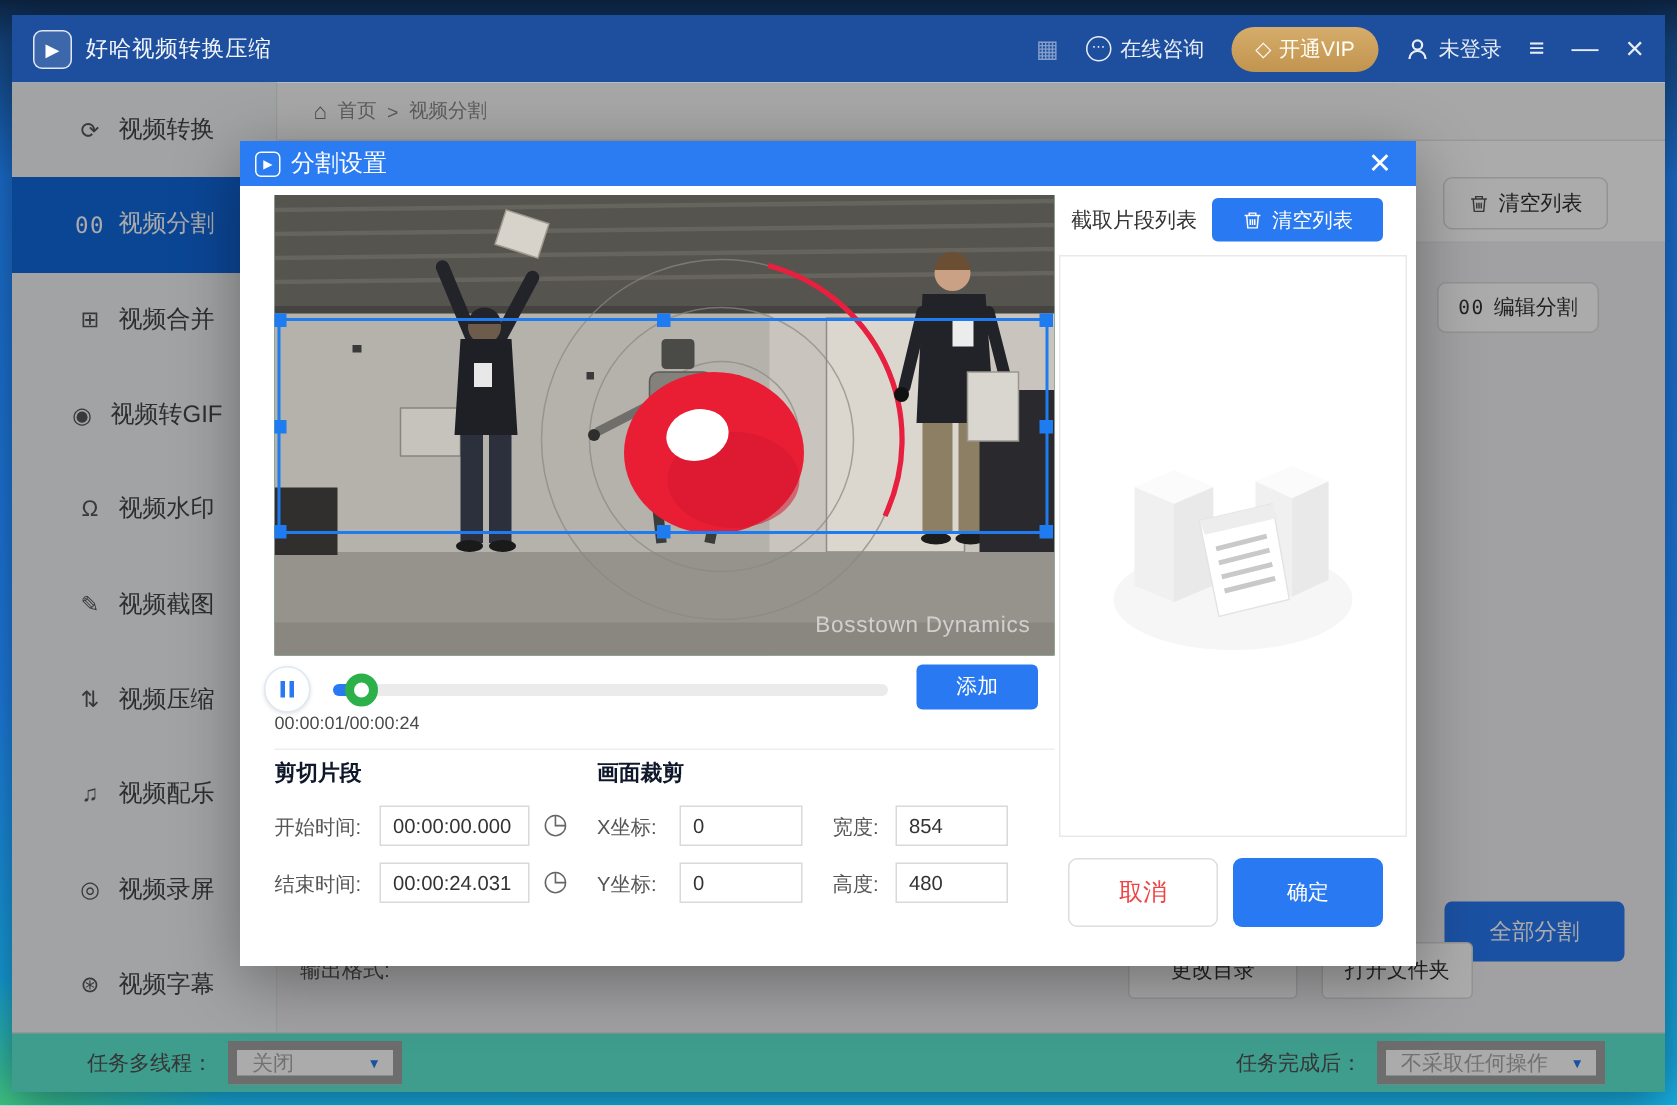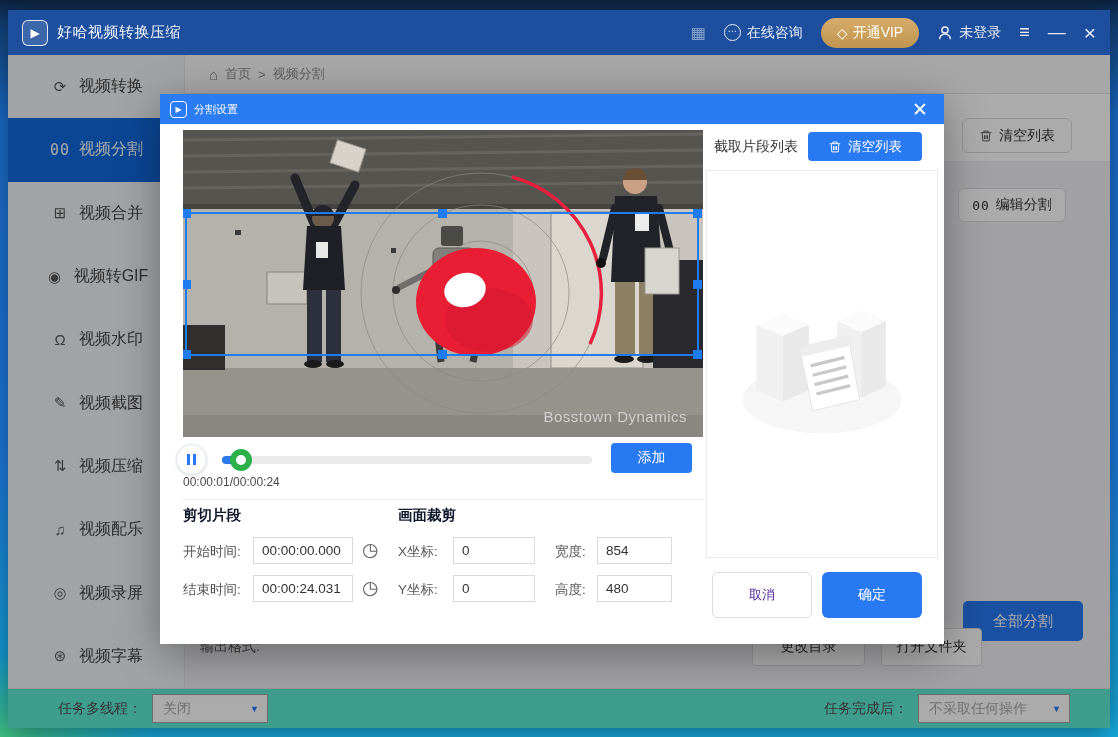--- a/index.html
+++ b/index.html
@@ -62,37 +62,37 @@
   .chg-dir { position:absolute; left:567px; top:0; width:113px; height:38px; border-radius:4px; }
   .open-folder { position:absolute; left:696px; top:0; width:101px; height:38px; border-radius:4px; }
   .split-all-btn { position:absolute; left:778px; top:546px; width:120px; height:40px;
     background:#2979f2; border:none; border-radius:5px; color:#fff; font-size:15px; cursor:pointer; }
 
   
   .bottom-bar { position:absolute; left:0; right:0; bottom:0; height:40px; background:#5eead4;
     border-top:1px solid #e0e0e0; display:flex; align-items:center; padding:0 40px 0 50px;
     font-size:14px; color:#4f4f4f; }
   .dd { display:inline-flex; align-items:center; justify-content:space-between; background:#fff;
-    border:1px solid #a3a3a3; height:29px; padding:0 8px 0 10px; font-size:14px; color:#a9a9a9; cursor:pointer; }
+    border:6px solid #a3a3a3; height:29px; padding:0 8px 0 10px; font-size:14px; color:#a9a9a9; cursor:pointer; }
   .dd .caret { font-size:9px; color:#2979f2; margin-left:10px; }
   .dd-left { width:116px; margin-left:10px; }
   .dd-right { width:152px; margin-left:10px; }
   .after-group { margin-left:auto; display:flex; align-items:center; }
 
   
   .dim { position:absolute; left:0; top:45px; right:0; bottom:0; background:rgba(0,0,0,.33); z-index:40; }
 
   
   .modal { position:absolute; left:160px; top:94px; width:784px; height:550px; background:#fff;
     z-index:100; box-shadow:0 10px 40px rgba(0,0,0,.35); }
   .modal-header { position:absolute; left:0; top:0; right:0; height:30px; background:#2b7bf3;
     display:flex; align-items:center; padding:0 10px; color:#fff; }
   .modal-logo { width:17px; height:17px; border:1.4px solid #fff; border-radius:4px;
     display:flex; align-items:center; justify-content:center; font-size:8px; margin-right:7px; }
-  .modal-title { font-size:11px; }
+  .modal-title { font-size:16px; }
   .modal-close { margin-left:auto; font-size:19px; cursor:pointer; line-height:1; padding:0 6px; }
 
   .preview { position:absolute; left:23px; top:36px; width:520px; height:307px; background:#14532d; overflow:hidden; }
   .preview svg { display:block; }
   .wm { position:absolute; right:16px; bottom:12px; font-size:15px; color:rgba(225,225,225,.8); letter-spacing:.5px; }
 
   .crop-rect { position:absolute; left:2px; top:82px; width:514px; height:144px;
     border:2px solid #1e7bf0; }
   .h8 { position:absolute; width:9px; height:9px; background:#1e7bf0; }
 
@@ -115,21 +115,21 @@
     color:#333; padding:0 8px; background:#fff; }
   .clock-ico { position:absolute; font-size:19px; color:#666; cursor:pointer; }
 
   .seg-label { position:absolute; left:554px; top:44px; font-size:14px; color:#333; }
   .seg-clear { position:absolute; left:648px; top:38px; width:114px; height:29px; background:#2979f2;
     border:none; border-radius:4px; color:#fff; font-size:13.5px; cursor:pointer;
     display:flex; align-items:center; justify-content:center; gap:6px; }
   .seg-list { position:absolute; left:546px; top:76px; width:232px; height:388px;
     border:1px solid #e9e9e9; background:#fff; display:flex; align-items:center; justify-content:center; }
   .cancel-btn { position:absolute; left:552px; top:478px; width:100px; height:46px; background:#fff;
-    border:1px solid #ddd; border-radius:6px; font-size:13px; color:#4c1d95; cursor:pointer; }
+    border:1px solid #ddd; border-radius:6px; font-size:16px; color:#ef4444; cursor:pointer; }
   .confirm-btn { position:absolute; left:662px; top:478px; width:100px; height:46px; background:#2979f2;
     border:none; border-radius:6px; font-size:14px; color:#fff; cursor:pointer; }
 
   .trash-svg { width:14px; height:14px; }
 </style>
 </head>
 <body>
 
 <div class="stage">
   <div class="window">

